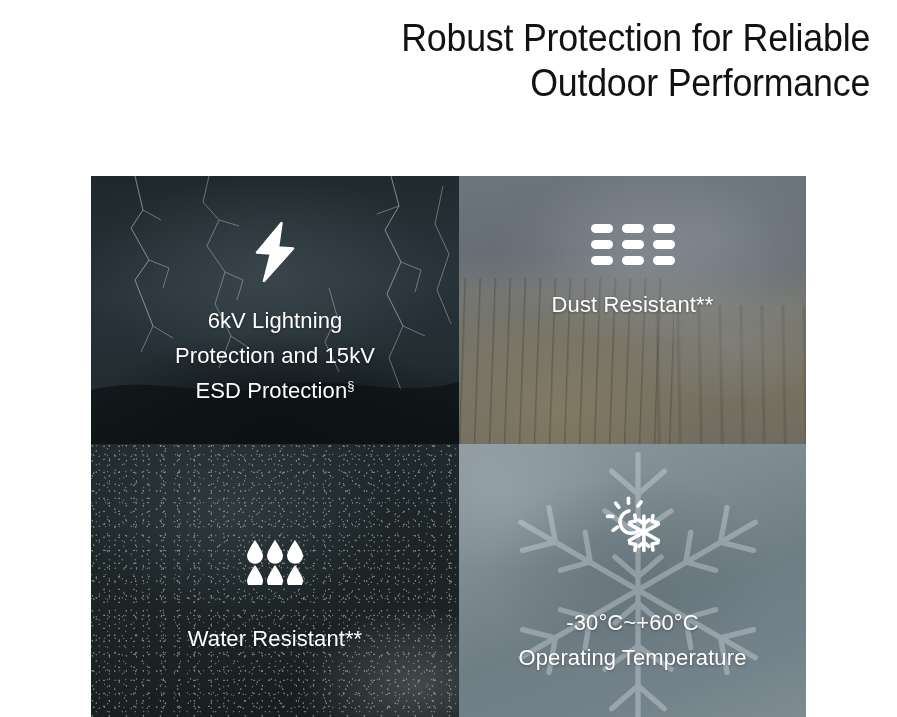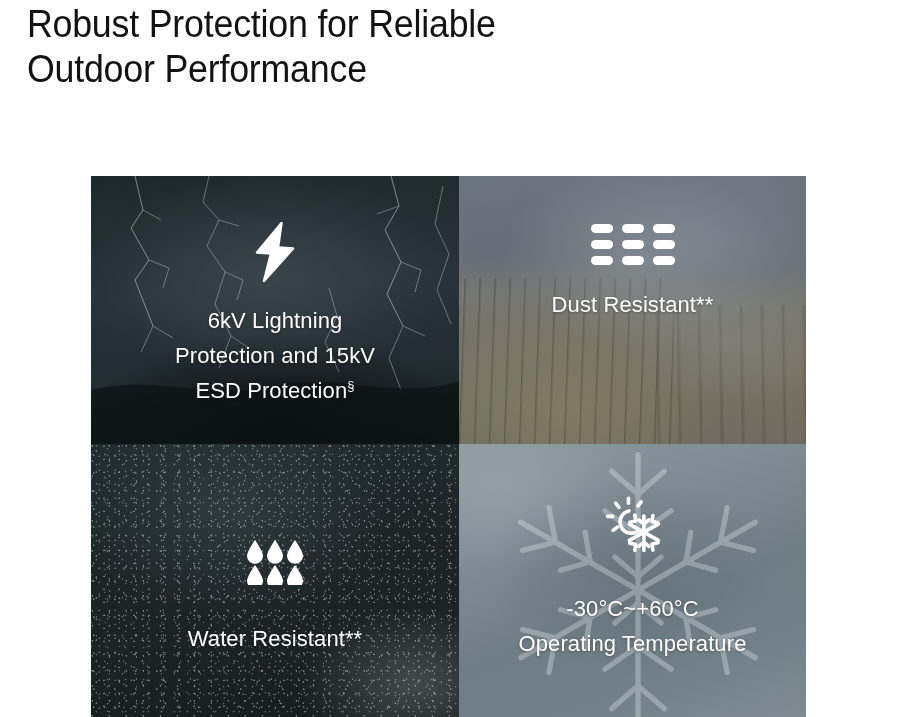--- a/index.html
+++ b/index.html
@@ -21,22 +21,22 @@
     height: 717px;
     background: #ffffff;
   }
 
   
   .heading {
     position: absolute;
     left: 0;
     top: 0;
     width: 897px;
-    text-align: left;
-    padding-top: 2px;
+    text-align: right;
+    padding-top: 16px;
   }
   .heading-line {
     display: block;
     font-family: "Liberation Sans Narrow", "Liberation Sans", sans-serif;
     font-size: 38px;
     line-height: 45px;
     font-weight: 400;
     color: #121212;
     letter-spacing: -0.2px;
     transform: scaleX(0.94);
@@ -187,21 +187,21 @@
       linear-gradient(160deg, #8e9aa0 0%, #7f8c93 30%, #6f7d85 58%, #73828a 80%, #7e8b92 100%);
   }
   .cell-temp .flake {
     position: absolute;
     left: 50%; top: 48%;
     width: 330px; height: 330px;
     margin-left: -160px; margin-top: -150px;
     z-index: 1;
     opacity: 0.32;
   }
-  .cell-temp .cell-content { padding-top: 52px; }
+  .cell-temp .cell-content { padding-top: 52px; gap: 14px; }
   .cell-temp .cell-label { margin-top: 33px; }
 
   
   .dust-icon {
     display: grid;
     grid-template-columns: repeat(3, 22px);
     grid-template-rows: repeat(3, 9px);
     gap: 7px 9px;
   }
   .dust-icon i {

